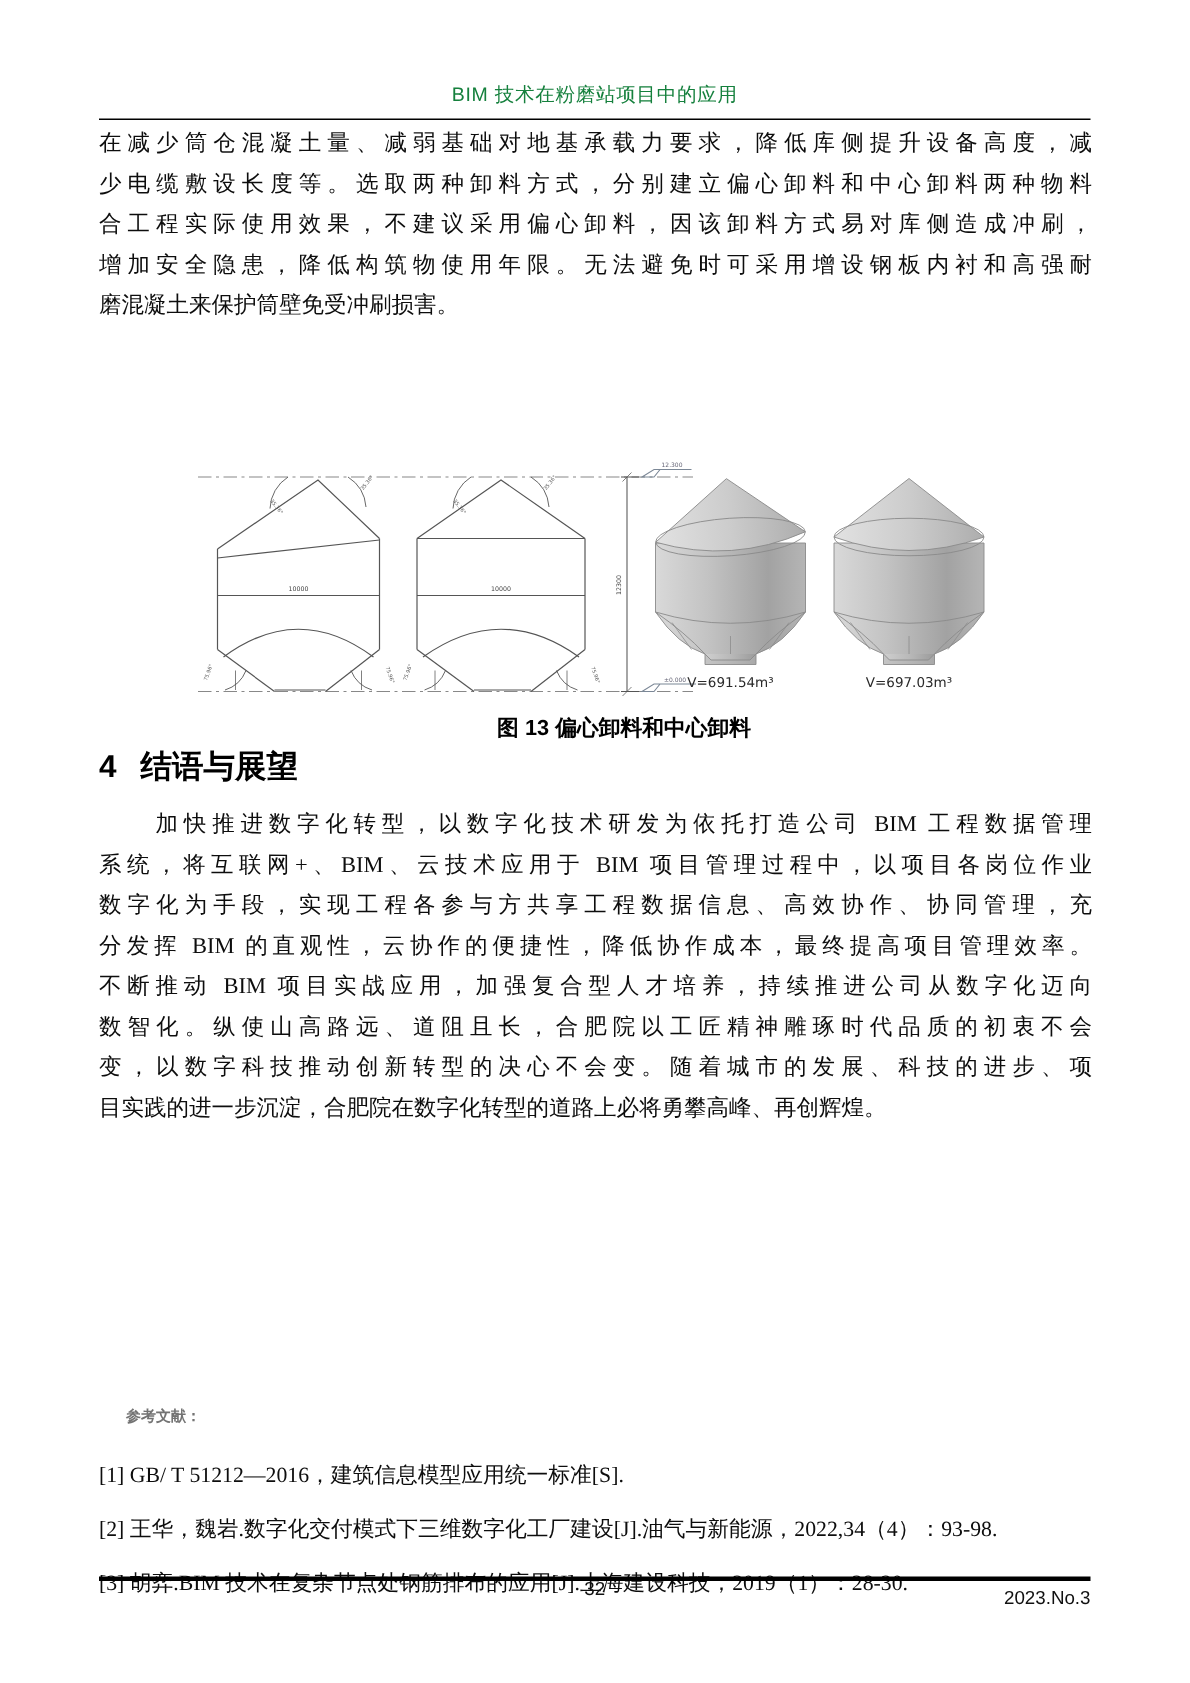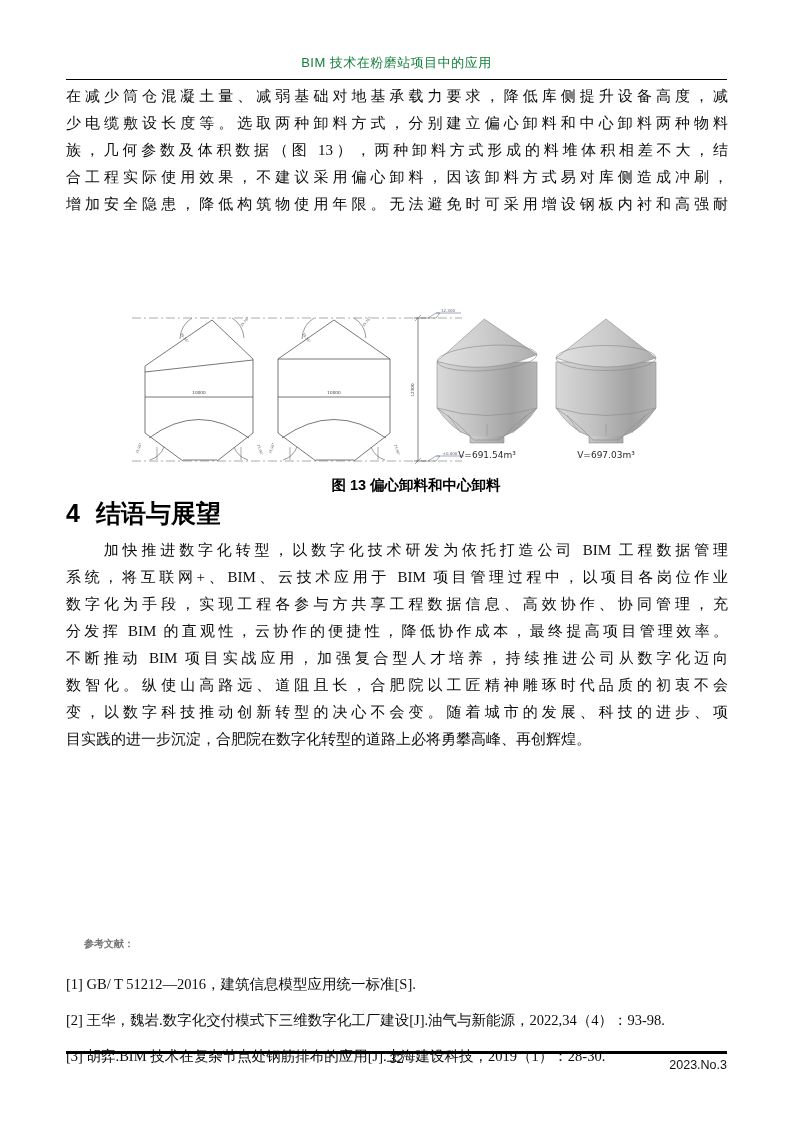--- a/index.html
+++ b/index.html
@@ -25,21 +25,21 @@
   
   .fig-caption{
     left:66px;top:476px;width:700px;text-align:center;
     font-family:"Liberation Sans","DejaVu Sans",sans-serif;
     font-weight:bold;font-size:14.5px;color:#000;
   }
   
   .sec-heading{
     left:66px;top:497px;width:661px;
     font-family:"Liberation Sans","DejaVu Sans",sans-serif;
-    font-weight:bold;font-size:25px;color:#000;
+    font-weight:bold;font-size:21px;color:#000;
   }
   .sec-heading .num{display:inline-block;margin-right:16px;}
   
   .refs-heading{
     left:84px;top:937px;width:661px;
     font-family:"Liberation Sans","DejaVu Sans",sans-serif;
     font-weight:bold;font-size:10px;color:#737373;
   }
   .refs-list{left:66px;top:961px;width:661px;font-size:14.5px;line-height:26px;color:#0d0d0d;}
   .refs-list .ref-line{text-align:left;margin-top:10px;}
@@ -55,23 +55,23 @@
 </style>
 </head>
 <body>
 
 <div class="abs hdr-title">BIM 技术在粉磨站项目中的应用</div>
 <div class="abs hdr-rule"></div>
 
 <div id="para1" class="abs para">
     <div class="jline">在减少筒仓混凝土量、减弱基础对地基承载力要求，降低库侧提升设备高度，减</div>
     <div class="jline">少电缆敷设长度等。选取两种卸料方式，分别建立偏心卸料和中心卸料两种物料</div>
-    <div class="jline">族，几何参数及体积数据（图 13），两种卸料方式形成的料堆体积相差不大，结</div>
     <div class="jline">合工程实际使用效果，不建议采用偏心卸料，因该卸料方式易对库侧造成冲刷，</div>
     <div class="jline">增加安全隐患，降低构筑物使用年限。无法避免时可采用增设钢板内衬和高强耐</div>
+    <div class="jline last">磨混凝土来保护筒壁免受冲刷损害。</div>
   </div>
 
 <div class="abs fig-wrap">
 <svg width="622" height="172" viewBox="0 0 622 172">
   <defs>
     <linearGradient id="bodyGrad" x1="0" y1="0" x2="1" y2="0">
       <stop offset="0" stop-color="#d9d9d9"></stop>
           <stop offset="0.35" stop-color="#c3c3c3"></stop>
       <stop offset="0.75" stop-color="#a2a2a2"></stop>
           <stop offset="1" stop-color="#b5b5b5"></stop>

